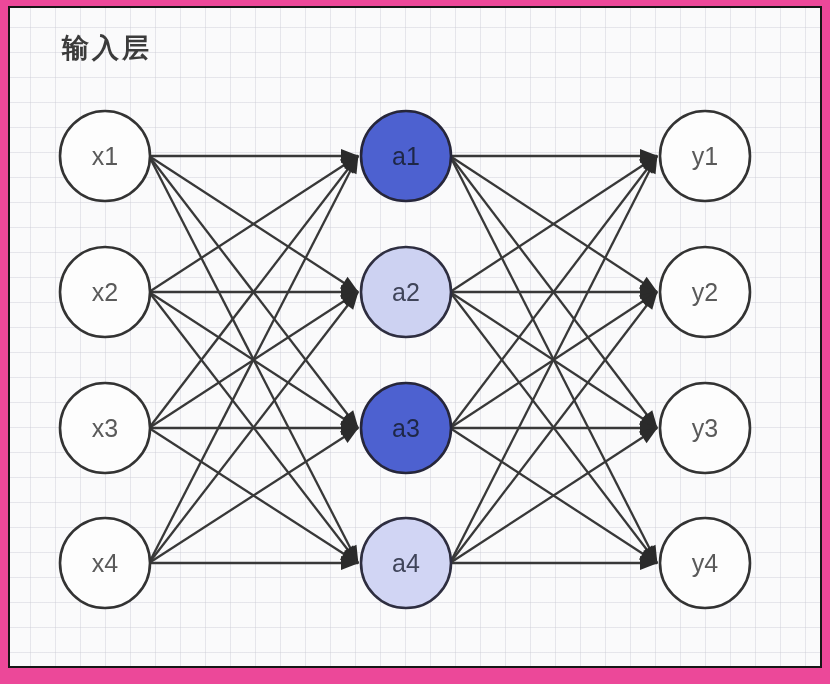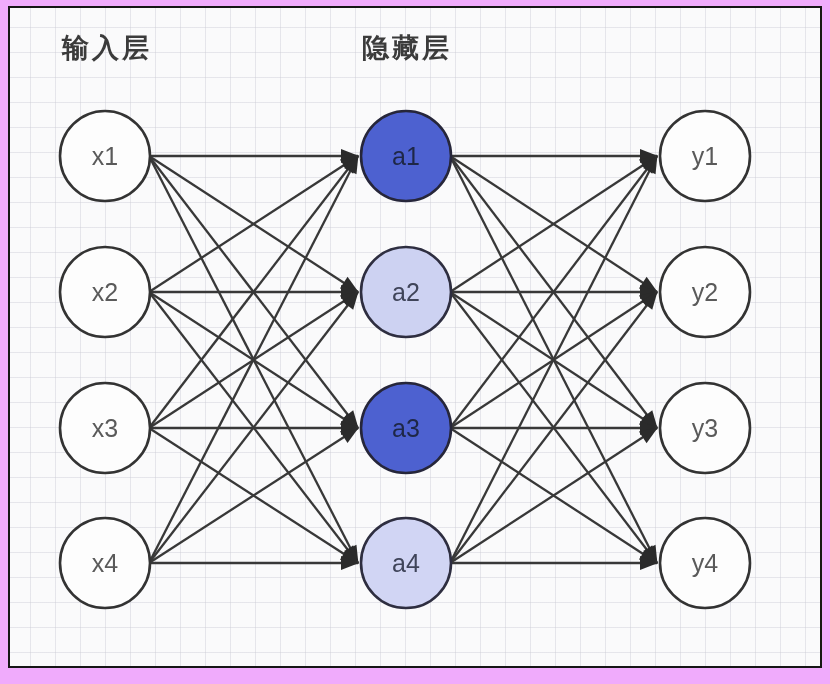--- a/index.html
+++ b/index.html
@@ -5,21 +5,21 @@
   * { margin: 0; padding: 0; box-sizing: border-box; }
   body {
     width: 830px; height: 684px;
     background: #ffffff;
     font-family: "Liberation Sans", "DejaVu Sans", sans-serif;
     overflow: hidden;
   }
   .page {
     position: relative;
     width: 830px; height: 684px;
-    background: #f0abfc;
+    background: #ec4899;
   }
   .frame {
     position: absolute;
     left: 8px; top: 6px;
     width: 814px; height: 662px;
     border: 2.5px solid #161616;
     background-color: #fafafb;
     background-image:
       linear-gradient(to right, rgba(205,205,215,0.45) 1px, transparent 1px),
       linear-gradient(to bottom, rgba(205,205,215,0.45) 1px, transparent 1px);
@@ -51,21 +51,20 @@
 </style>
 </head>
 <body>
 
 <div class="page">
 
   <div class="frame"></div>
 
   <div class="layer-title title-input">输入层</div>
 
-  <div class="layer-title title-hidden">隐藏层</div>
 
 
   <svg class="net-svg" viewBox="0 0 830 684" xmlns="http://www.w3.org/2000/svg">
       <defs>
         <marker id="arrowhead" markerUnits="userSpaceOnUse" markerWidth="20" markerHeight="16" viewBox="0 0 20 16" refX="18" refY="8" orient="auto">
           <path d="M1,1 L19,8 L1,15 Z" fill="#2b2b2b"></path>
         </marker>
       </defs>
       <g>
         <line x1="149" y1="156" x2="358" y2="156" stroke="#383838" stroke-width="2.3" marker-end="url(#arrowhead)"></line>

